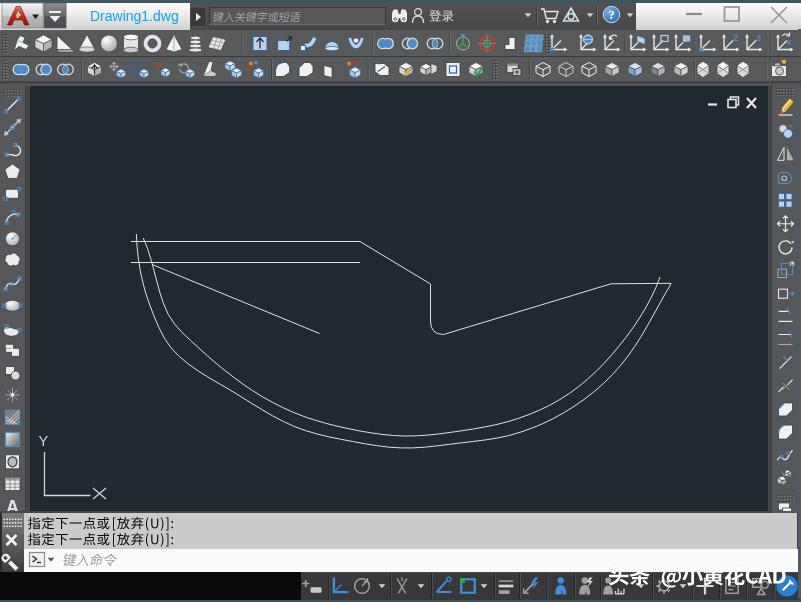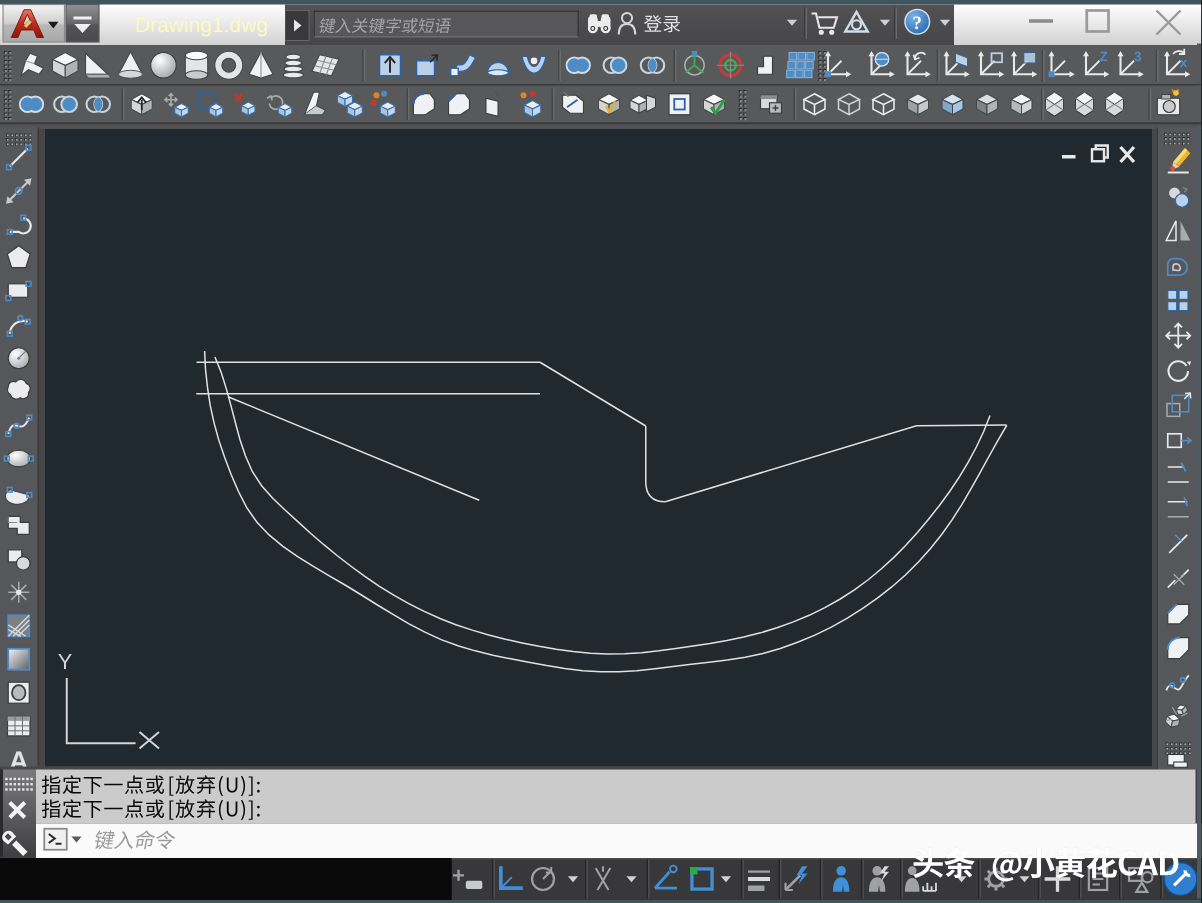--- a/index.html
+++ b/index.html
@@ -34,21 +34,21 @@
       <rect x="1" y="1" width="41" height="25" fill="url(#abtn)" stroke="#8a8a8a" stroke-width="0.8"></rect>
       <rect x="43" y="1" width="22" height="25" fill="url(#mbtn)" stroke="#5a5a5a" stroke-width="0.8"></rect>
       <g>
         <path d="M6.5,23 L15,4.5 L19.5,4.5 L28,23 L23.5,23 L21.5,18 L13,18 L11,23 Z M14.2,14.5 L20.3,14.5 L17.25,7.5 Z" fill="url(#alogo)" stroke="#7a1208" stroke-width="0.6"></path>
         <path d="M14.8,15.2 l3.6,-3.8 l1.9,1.1 l-3.6,4 Z" fill="#e8c87a" stroke="#9a7a30" stroke-width="0.4"></path>
       </g>
       <path d="M31,12.5 h7 l-3.5,4.5 Z" fill="#1a1a1a"></path>
       <path d="M48,10 h12" stroke="#f0f0f0" stroke-width="2"></path>
       <path d="M48.5,14 h11 l-5.5,6 Z" fill="#f0f0f0"></path>
     </svg>
-<div class="abs" style="left:90px;top:8px;width:120px;height:18px;color:#fef9c3;font-size:14px;">Drawing1.dwg</div>
+<div class="abs" style="left:90px;top:8px;width:120px;height:18px;color:#0ea5e9;font-size:14px;">Drawing1.dwg</div>
 <svg class="abs" style="left:190px;top:4px;" width="17" height="27" viewBox="0 0 17 27">
       <rect x="0" y="3" width="16" height="20" fill="#39393b" stroke="#666" stroke-width="0.7"></rect>
       <path d="M6,9 l5,4 l-5,4 Z" fill="#e8e8e8"></path>
     </svg>
 <div class="abs" style="left:209px;top:7px;width:177px;height:18px;background:#57575a;border:1px solid #38383a;border-bottom-color:#6a6a6c;"></div>
 <svg class="abs" style="left:209px;top:7px;" width="177" height="18" viewBox="0 0 177 18">
       <g transform="translate(3,14.2) skewX(-10)" fill="#a4a5a7">
         <path transform="translate(0.0,0) scale(0.01100,-0.01100)" d="M51 346V278H165V83C165 36 132 1 115 -12C128 -25 148 -52 156 -68C170 -49 194 -31 350 78C342 90 332 116 327 135L229 69V278H340V346H229V482H330V548H92C116 581 138 618 158 659H334V728H188C201 760 213 793 222 826L156 843C129 742 82 645 26 580C40 566 62 534 70 520L89 544V482H165V346ZM578 761V706H697V626H553V568H697V487H578V431H697V355H575V296H697V214H550V155H697V32H757V155H942V214H757V296H920V355H757V431H904V568H965V626H904V761H757V837H697V761ZM757 568H848V487H757ZM757 626V706H848V626ZM367 408C367 413 374 419 382 425H488C480 344 467 273 449 212C434 247 420 287 409 334L358 313C376 243 398 185 423 138C390 60 345 4 289 -32C302 -46 318 -69 327 -85C383 -46 428 6 463 76C552 -39 673 -66 811 -66H942C946 -48 955 -18 965 -1C932 -2 839 -2 815 -2C689 -2 572 23 490 139C522 229 543 342 552 485L515 490L504 489H441C483 566 525 665 559 764L517 792L497 782H353V712H473C444 626 406 546 392 522C376 491 353 464 336 460C346 447 361 421 367 408Z"></path>
         <path transform="translate(11.0,0) scale(0.01100,-0.01100)" d="M295 755C361 709 412 653 456 591C391 306 266 103 41 -13C61 -27 96 -58 110 -73C313 45 441 229 517 491C627 289 698 58 927 -70C931 -46 951 -6 964 15C631 214 661 590 341 819Z"></path>
         <path transform="translate(22.0,0) scale(0.01100,-0.01100)" d="M224 799C265 746 307 675 324 627H129V552H461V430C461 412 460 393 459 374H68V300H444C412 192 317 77 48 -13C68 -30 93 -62 102 -79C360 11 470 127 515 243C599 88 729 -21 907 -74C919 -51 942 -18 960 -1C777 44 640 152 565 300H935V374H544L546 429V552H881V627H683C719 681 759 749 792 809L711 836C686 774 640 687 600 627H326L392 663C373 710 330 780 287 831Z"></path>

